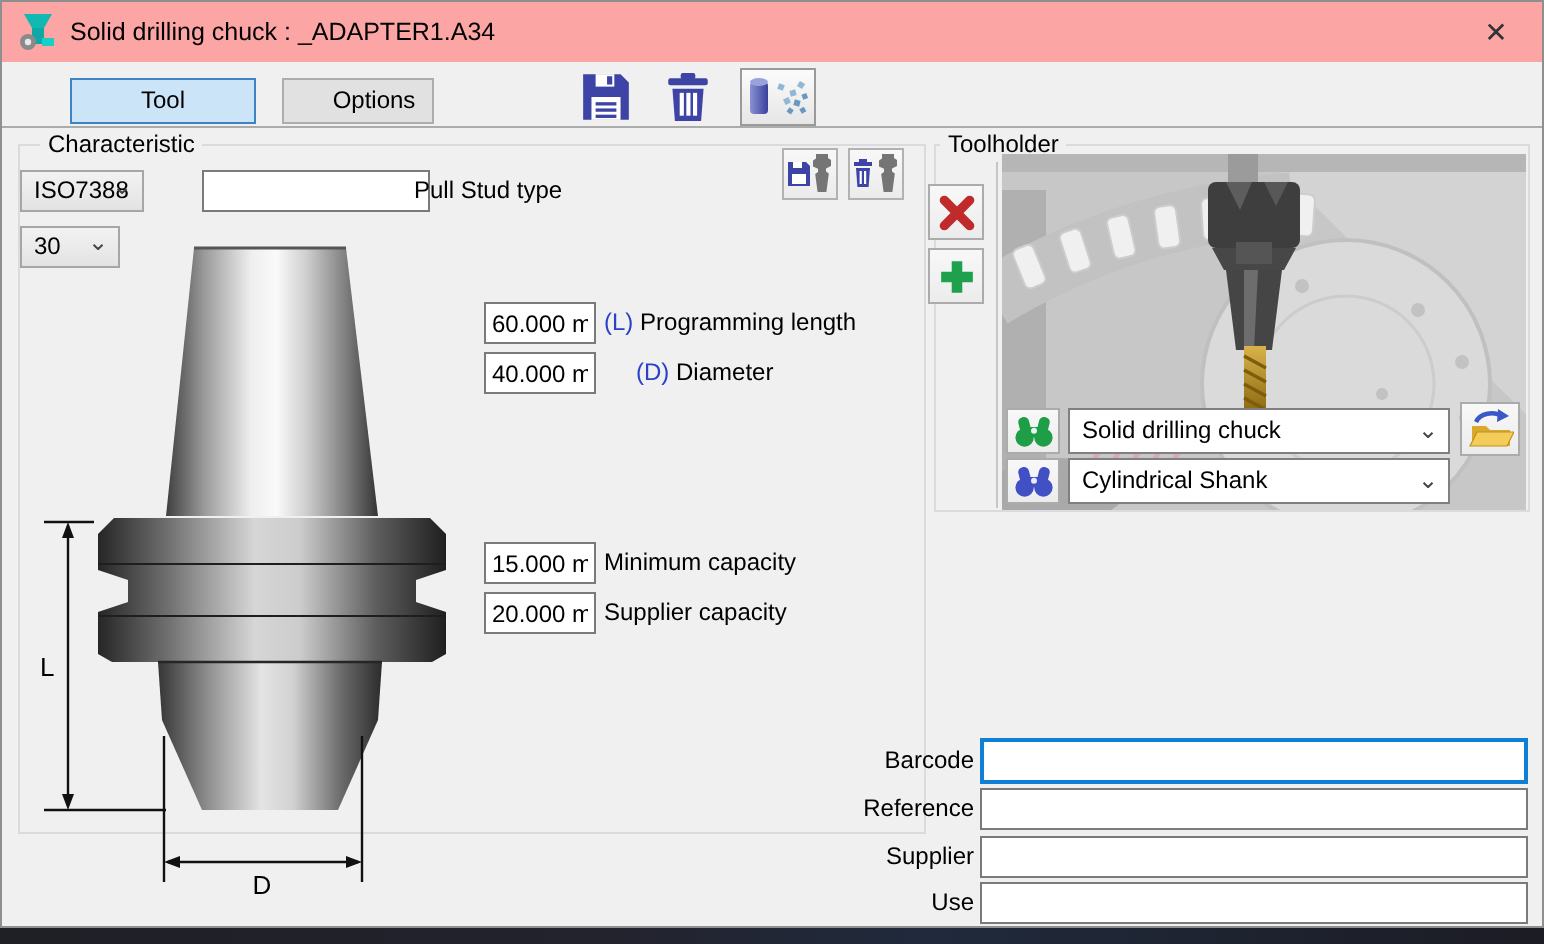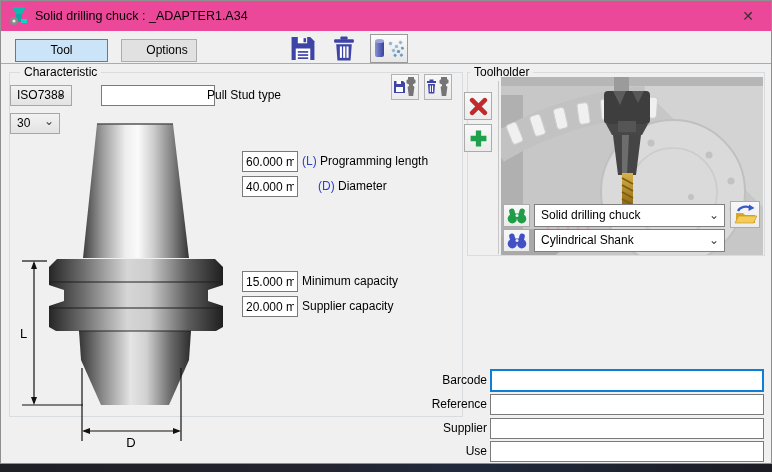--- a/index.html
+++ b/index.html
@@ -3,27 +3,27 @@
 <meta charset="utf-8">
 <style>
   * { box-sizing: border-box; margin: 0; padding: 0; }
   html,body { width:772px; height:472px; background:#3a3a40; }
   body { font-family:"Liberation Sans", sans-serif; font-size:12px; color:#000; }
   .win { position:absolute; left:0; top:0; width:772px; height:464px;
          background:#f0f0f0; border:1px solid #8f8f8f; overflow:hidden; }
   .abs { position:absolute; }
 
   
-  .titlebar { position:absolute; left:0; top:0; width:100%; height:30px; background:#ec4899; }
+  .titlebar { position:absolute; left:0; top:0; width:100%; height:30px; background:#fca5a5; }
   .title-text { position:absolute; left:34px; top:0; line-height:30px; font-size:12.5px; color:#000; white-space:nowrap; }
   .close-btn { position:absolute; right:0; top:0; width:46px; height:30px; text-align:center; line-height:30px;
                font-size:14px; color:#333; cursor:pointer; }
 
   
-  .tabbtn { position:absolute; height:23px; text-align:center; line-height:21px; font-size:12px; cursor:pointer; }
+  .tabbtn { position:absolute; height:23px; text-align:center; line-height:21px; font-size:12px; cursor:pointer;margin-left:20px; }
   .tabbtn.active { background:#cce4f7; border:1px solid #3c84c4; }
   .tabbtn.inactive { background:#e1e1e1; border:1px solid #adadad;padding-left:16px; }
 
   .toolbtn { position:absolute; background:transparent; border:none; cursor:pointer; padding:0; }
   .framedbtn { background:linear-gradient(#fbfbfb,#e6e6e6); border:1px solid #9a9a9a; }
 
   .sep { position:absolute; left:0; top:62px; width:772px; height:1px; background:#ababab; }
 
   
   .group { position:absolute; border:1px solid #d9dcdf; }

